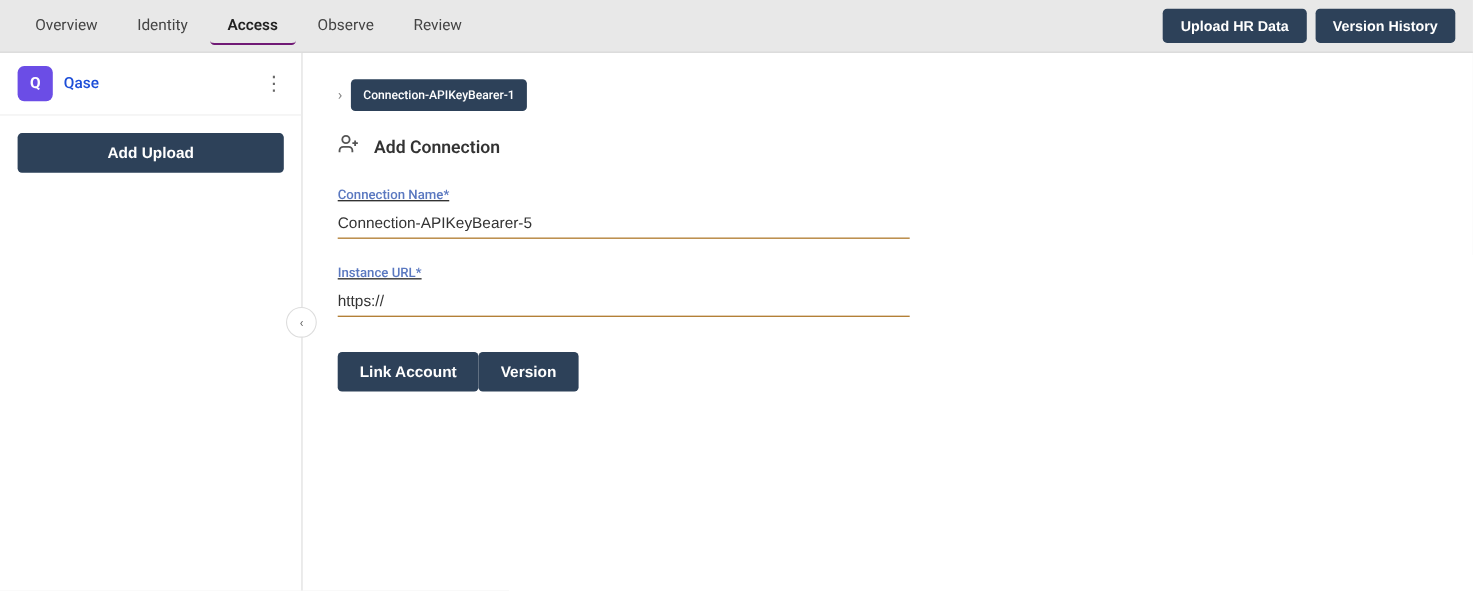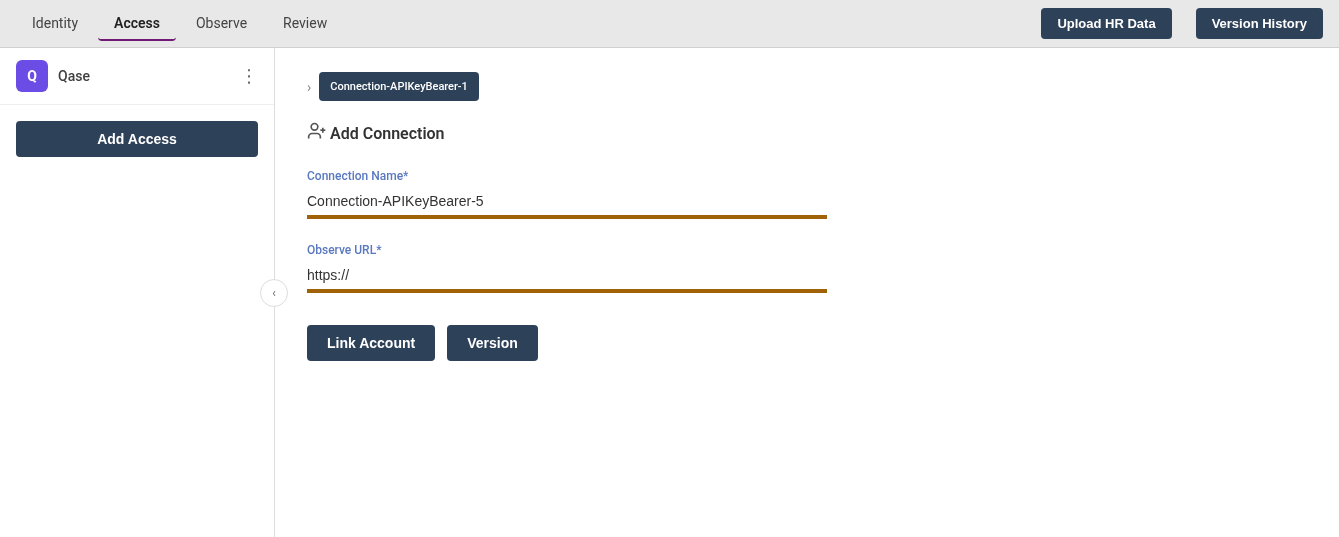--- a/index.html
+++ b/index.html
@@ -14,21 +14,21 @@
     .nav-item {
       padding: 8px 16px; font-size: 14px; color: #444; cursor: pointer;
       border-radius: 4px; font-weight: 400;
       data-interactable: true;
     }
     .nav-item.active { font-weight: 600; color: #222; border-bottom: 2px solid #701a75; }
     .nav-actions { display: flex; gap: 8px; }
     .btn-nav-action {
       padding: 8px 16px; font-size: 13px; font-weight: 600;
       border: none; border-radius: 4px; cursor: pointer;
-      background: #2d4159; color: white; margin-left: 16px;
+      background: #2d4159; color: white;
     }
 
     
     .main-layout { display: flex; height: calc(537px - 48px); }
 
     
     .sidebar {
       width: 275px; background: #fff; border-right: 1px solid #ddd;
       display: flex; flex-direction: column; flex-shrink: 0;
       position: relative;
@@ -36,21 +36,21 @@
     .sidebar-header {
       display: flex; align-items: center; justify-content: space-between;
       padding: 12px 16px; border-bottom: 1px solid #eee;
     }
     .sidebar-brand { display: flex; align-items: center; gap: 10px; }
     .brand-icon {
       width: 32px; height: 32px; background: #6b4de6; border-radius: 6px;
       display: flex; align-items: center; justify-content: center;
       color: white; font-weight: 700; font-size: 14px;
     }
-    .brand-name { font-size: 14px; font-weight: 500; color: #404040; }
+    .brand-name { font-size: 14px; font-weight: 500; color: #1d4ed8; }
     .sidebar-menu-btn { background: none; border: none; cursor: pointer; font-size: 18px; color: #666; }
 
     .sidebar-content { padding: 16px; flex: 1; }
     .add-access-btn {
       width: 100%; padding: 10px; background: #2d4159; color: white;
       border: none; border-radius: 4px; font-size: 14px; font-weight: 600;
       cursor: pointer; text-align: center;
     }
 
     
@@ -75,62 +75,63 @@
       display: flex; align-items: center; gap: 8px; margin-bottom: 20px;
     }
     .chevron-right { color: #888; font-size: 14px; }
     .connection-badge {
       background: #2d4159; color: white; padding: 8px 11px;
       border-radius: 4px; font-size: 11px; font-weight: 500;
     }
 
     
     .add-connection-header {
-      display: flex; align-items: center; gap: 3px; margin-bottom: 24px;
+      display: flex; align-items: center; gap: 13px; margin-bottom: 24px;
     }
     .add-person-icon { color: #555; font-size: 18px; }
     .add-connection-title { font-size: 16px; font-weight: 600; color: #333; }
 
     
-    .form-group { margin-bottom: 24px; max-width: 520px; }
+    .form-group { margin-bottom: 24px; max-width: 520px; text-decoration: underline; }
     .form-label {
       font-size: 12px; color: #5a78c0; font-weight: 500; margin-bottom: 4px; display: block;
     }
     .form-input {
-      width: 100%; border: none; border-bottom: 4px solid #a16207;
+      width: 100%; border: none; border-bottom: 1px solid #a16207;
       padding: 6px 0; font-size: 14px; color: #333; background: transparent;
       outline: none;
     }
     .form-input.active-input { border-bottom: 2px solid #5a78c0; }
 
     .key-input-wrapper { position: relative; }
     .key-input-wrapper .form-input { padding-right: 32px; }
     .toggle-visibility {
       position: absolute; right: 4px; top: 50%; transform: translateY(-50%);
       background: none; border: none; cursor: pointer; color: #888; font-size: 16px;
     }
 
     
-    .form-actions { display: flex; gap: 12px; margin-top: 32px; }
+    .form-actions { display: flex; margin-top: 32px; }
     .btn-primary {
       padding: 10px 20px; background: #2d4159; color: white;
       border: none; border-radius: 4px; font-size: 14px; font-weight: 600;
       cursor: pointer;
     }
     .btn-secondary {
       padding: 10px 20px; background: #2d4159; color: white;
       border: none; border-radius: 4px; font-size: 14px; font-weight: 600;
       cursor: pointer;
     }
   </style>
 </head>
 <body>
 
 <nav class="top-nav" data-interactable="false">
   <div class="nav-items" data-interactable="false">
+    <span class="nav-item" data-interactable="true">Overview</span>
     <span class="nav-item" data-interactable="true">Identity</span>
     <span class="nav-item active" data-interactable="true">Access</span>
     <span class="nav-item" data-interactable="true">Observe</span>
     <span class="nav-item" data-interactable="true">Review</span>
   </div>
   <div class="nav-actions" data-interactable="false">
     <button class="btn-nav-action" data-interactable="true">Upload HR Data</button>
     <button class="btn-nav-action" data-interactable="true">Version History</button>
   </div>
 </nav>
@@ -139,21 +140,21 @@
 
   <aside class="sidebar" data-interactable="false">
     <div class="sidebar-header" data-interactable="false">
       <div class="sidebar-brand" data-interactable="false">
         <div class="brand-icon" data-interactable="false">Q</div>
         <span class="brand-name" data-interactable="false">Qase</span>
       </div>
       <button class="sidebar-menu-btn" data-interactable="true">⋮</button>
     </div>
     <div class="sidebar-content" data-interactable="false">
-      <button class="add-access-btn" data-interactable="true">Add Access</button>
+      <button class="add-access-btn" data-interactable="true">Add Upload</button>
     </div>
     <div class="collapse-btn" data-interactable="true">
       <span data-interactable="false">‹</span>
     </div>
   </aside>
 
   <main class="content-area" data-interactable="false">
     <div class="content-inner" data-interactable="false">
 
       <div class="connection-breadcrumb" data-interactable="false">
@@ -174,21 +175,21 @@
       </div>
 
       <form data-interactable="false">
 
         <div class="form-group" data-interactable="false">
           <label class="form-label" data-interactable="false">Connection Name*</label>
           <input class="form-input" type="text" data-interactable="true" value="Connection-APIKeyBearer-5" style="">
         </div>
 
         <div class="form-group" data-interactable="false">
-          <label class="form-label" data-interactable="false">Observe URL*</label>
+          <label class="form-label" data-interactable="false">Instance URL*</label>
           <input class="form-input" type="text" data-interactable="true" value="https://" style="">
         </div>
 
 
         <div class="form-actions" data-interactable="false">
           <button type="submit" class="btn-primary" data-interactable="true">Link Account</button>
           <button type="button" class="btn-secondary" data-interactable="true">Version</button>
         </div>
       </form>
 

